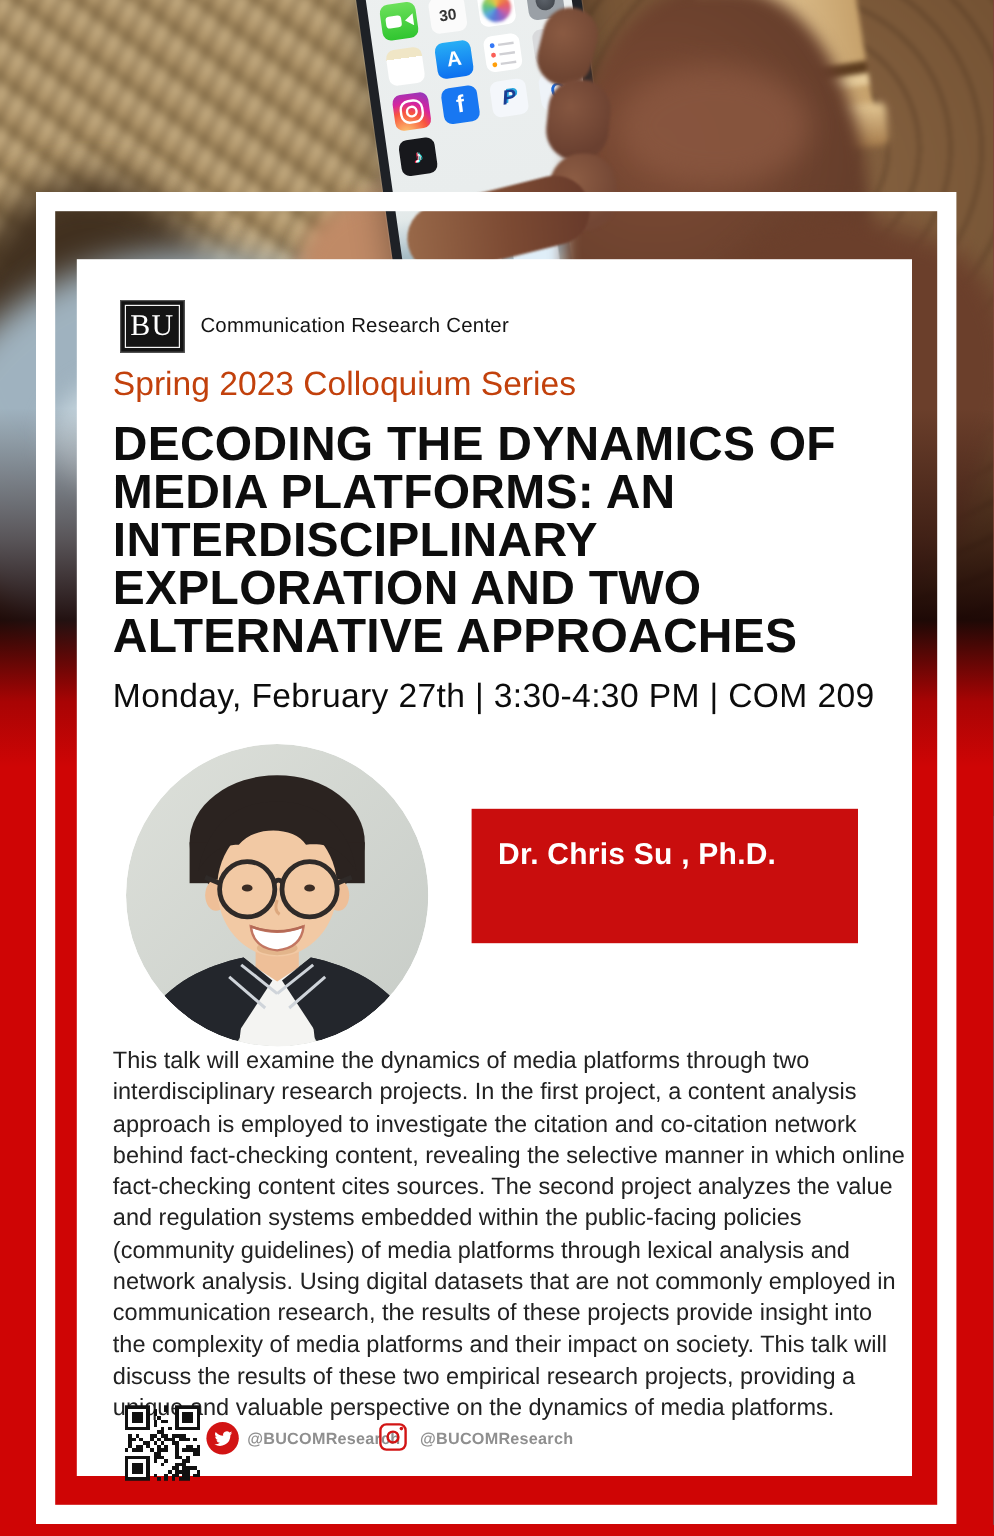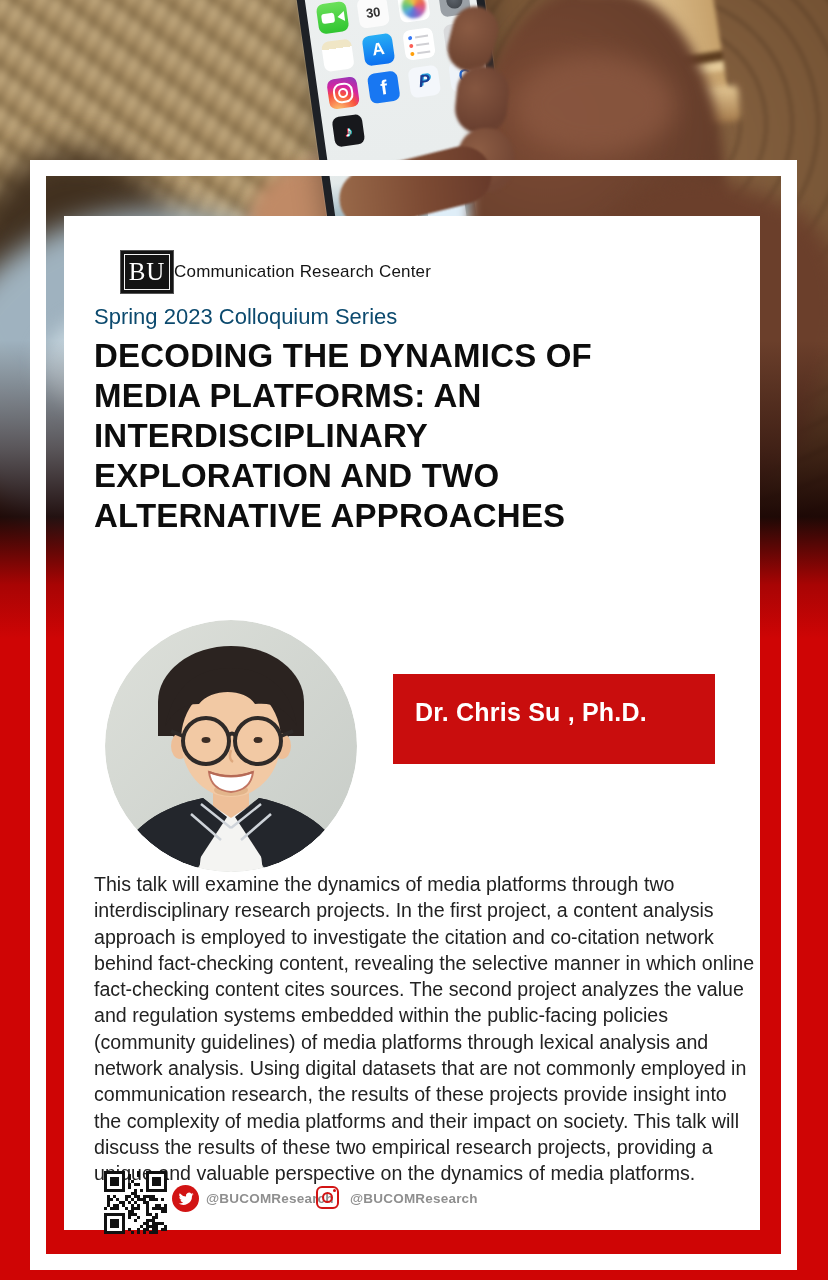--- a/index.html
+++ b/index.html
@@ -88,33 +88,33 @@
   .f2{left:456px;top:66px;width:52px;height:68px;border-radius:25px;transform:rotate(6deg);background:radial-gradient(circle at 35% 35%, #855640, #6a4030 70%);}
   .f3{left:458px;top:128px;width:56px;height:64px;border-radius:27px;background:radial-gradient(circle at 35% 35%, #8d5d44, #724634 70%);}
   .thumb{position:absolute;left:338px;top:158px;width:155px;height:58px;border-radius:30px;transform:rotate(-14deg);
     background:linear-gradient(100deg,#9a6a4a,#7c4a33 55%,#66392a);filter:blur(1px);}
   .photo-fade{position:absolute;inset:0;
     background:linear-gradient(180deg, rgba(30,8,5,0) 0%, rgba(30,8,5,0) 50%, rgba(30,8,5,.55) 66%, rgba(24,4,3,.92) 76%, #a80404 86%, #cf0505 94%);}
   
   .frame{position:absolute;left:30px;right:31px;top:160px;bottom:10px;border:16px solid #ffffff;z-index:2;}
   .card{position:absolute;left:64px;top:216px;width:696px;height:1014px;background:#ffffff;z-index:3;}
   
-  .logo-row{position:absolute;left:36px;top:34px;display:flex;align-items:center;margin-left:20px;}
+  .logo-row{position:absolute;left:36px;top:34px;display:flex;align-items:center;gap:13px;}
   .bu-logo{width:52px;height:42px;background:#141414;border:1px solid #555;display:flex;align-items:center;justify-content:center;position:relative;}
   .bu-logo::before{content:"";position:absolute;inset:3px;border:1.5px solid #f4f4f4;}
   .bu-logo span{position:relative;color:#fff;font-family:"Liberation Serif",serif;font-size:25px;letter-spacing:1px;}
   .org{font-size:17px;color:#141414;letter-spacing:.2px;}
-  .series{position:absolute;left:30px;top:88px;font-size:22px;color:#0c4a6e;}
-  .title{position:absolute;left:30px;top:120px;margin:0;width:640px;
-    font-size:33px;line-height:40px;font-weight:bold;color:#0d0d0d;white-space:pre-line;letter-spacing:.2px;}
+  .series{position:absolute;left:30px;top:88px;font-size:28px;color:#c2410c;}
+  .title{position:absolute;left:30px;top:134px;margin:0;width:640px;
+    font-size:40px;line-height:40px;font-weight:bold;color:#0d0d0d;white-space:pre-line;letter-spacing:.2px;}
   .datetime{position:absolute;left:30px;top:348px;font-size:28px;color:#0c0c0c;letter-spacing:.3px;}
   
   .portrait{position:absolute;left:41px;top:404px;width:252px;height:252px;border-radius:50%;overflow:hidden;}
   
-  .speaker-box{position:absolute;left:329px;top:458px;width:322px;height:90px;background:#c90d0d;}
+  .speaker-box{position:absolute;left:329px;top:458px;width:322px;height:112px;background:#c90d0d;}
   .speaker-name{position:absolute;left:22px;top:24px;color:#fff;font-size:25px;font-weight:bold;letter-spacing:.2px;}
   .speaker-title{position:absolute;left:19px;top:60px;color:#fff;font-size:15px;font-weight:bold;}
   
   .abstract{position:absolute;left:30px;top:655px;width:662px;margin:0;
     font-size:19.6px;line-height:26.3px;color:#222;}
   
   .qr{position:absolute;left:40px;top:955px;width:63px;height:63px;}
   .qr svg{width:100%;height:100%;shape-rendering:crispEdges;}
   .tw-icon{position:absolute;left:108px;top:969px;width:27px;height:27px;border-radius:50%;background:#d21414;display:flex;align-items:center;justify-content:center;}
   .tw-icon svg{width:16px;height:16px;fill:#fff;}
@@ -212,20 +212,21 @@
     </div>
 
     <div class="series">Spring 2023 Colloquium Series</div>
 
     <h1 class="title">DECODING THE DYNAMICS OF
 MEDIA PLATFORMS: AN
 INTERDISCIPLINARY
 EXPLORATION AND TWO
 ALTERNATIVE APPROACHES</h1>
 
+    <div class="datetime">Monday, February 27th | 3:30-4:30 PM | COM 209</div>
 
     <div class="portrait">
       <svg viewBox="0 0 252 252" width="252" height="252">
         <defs>
           <linearGradient id="pbg" x1="0" y1="0" x2="1" y2="1">
             <stop offset="0" stop-color="#dde0da"></stop>
               <stop offset="1" stop-color="#c7ccc7"></stop>
           </linearGradient>
           <clipPath id="pclip">
               <circle cx="126" cy="126" r="126"></circle>

